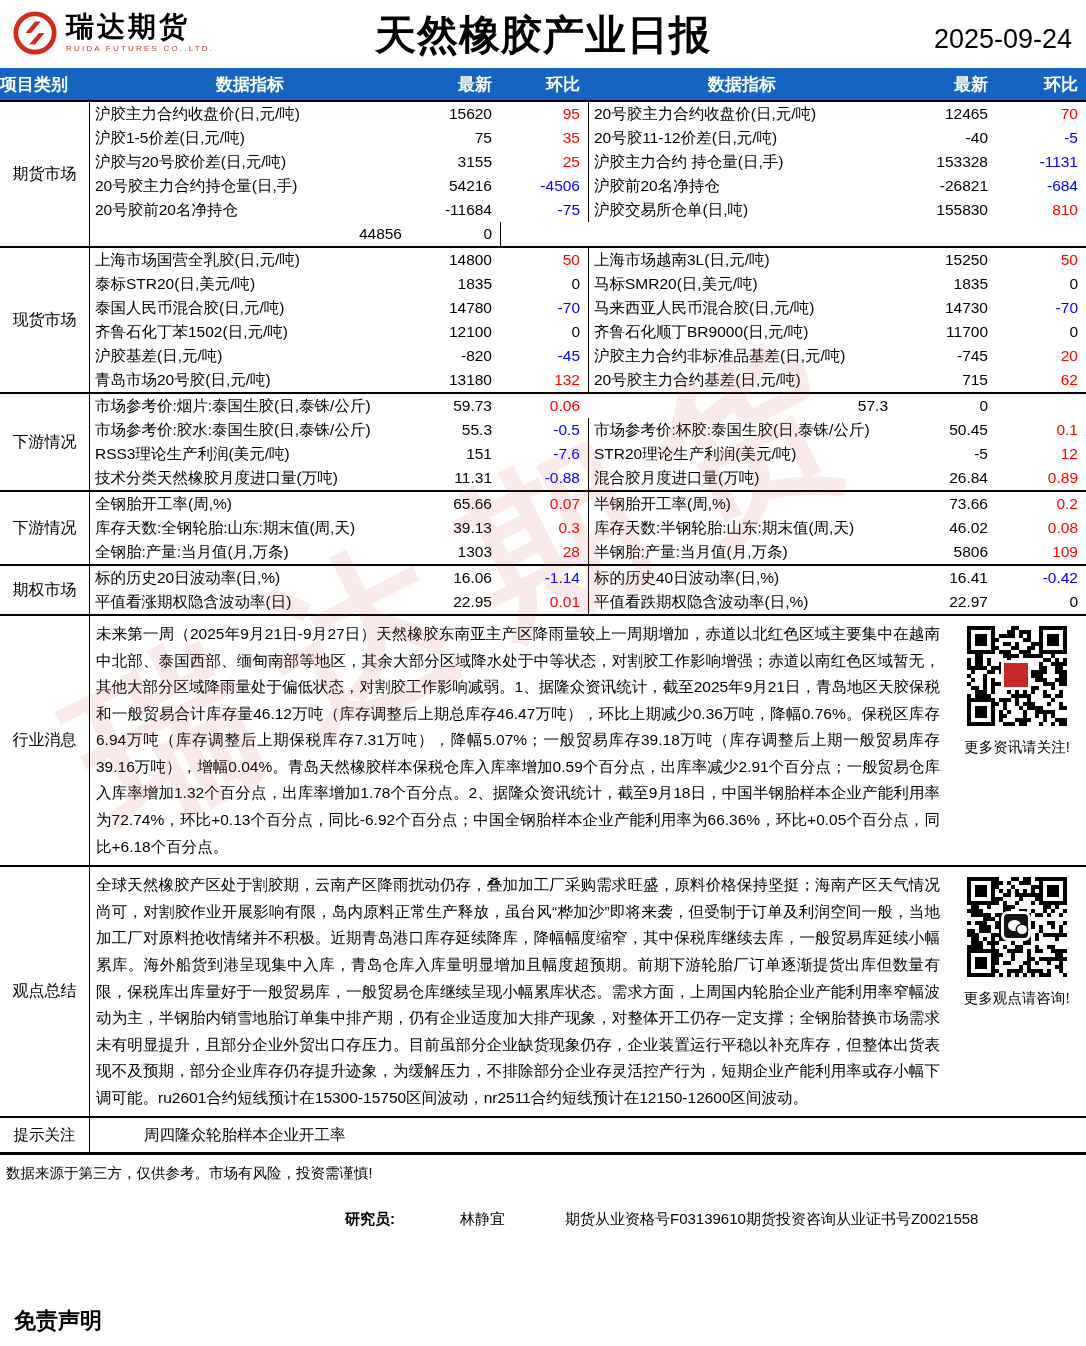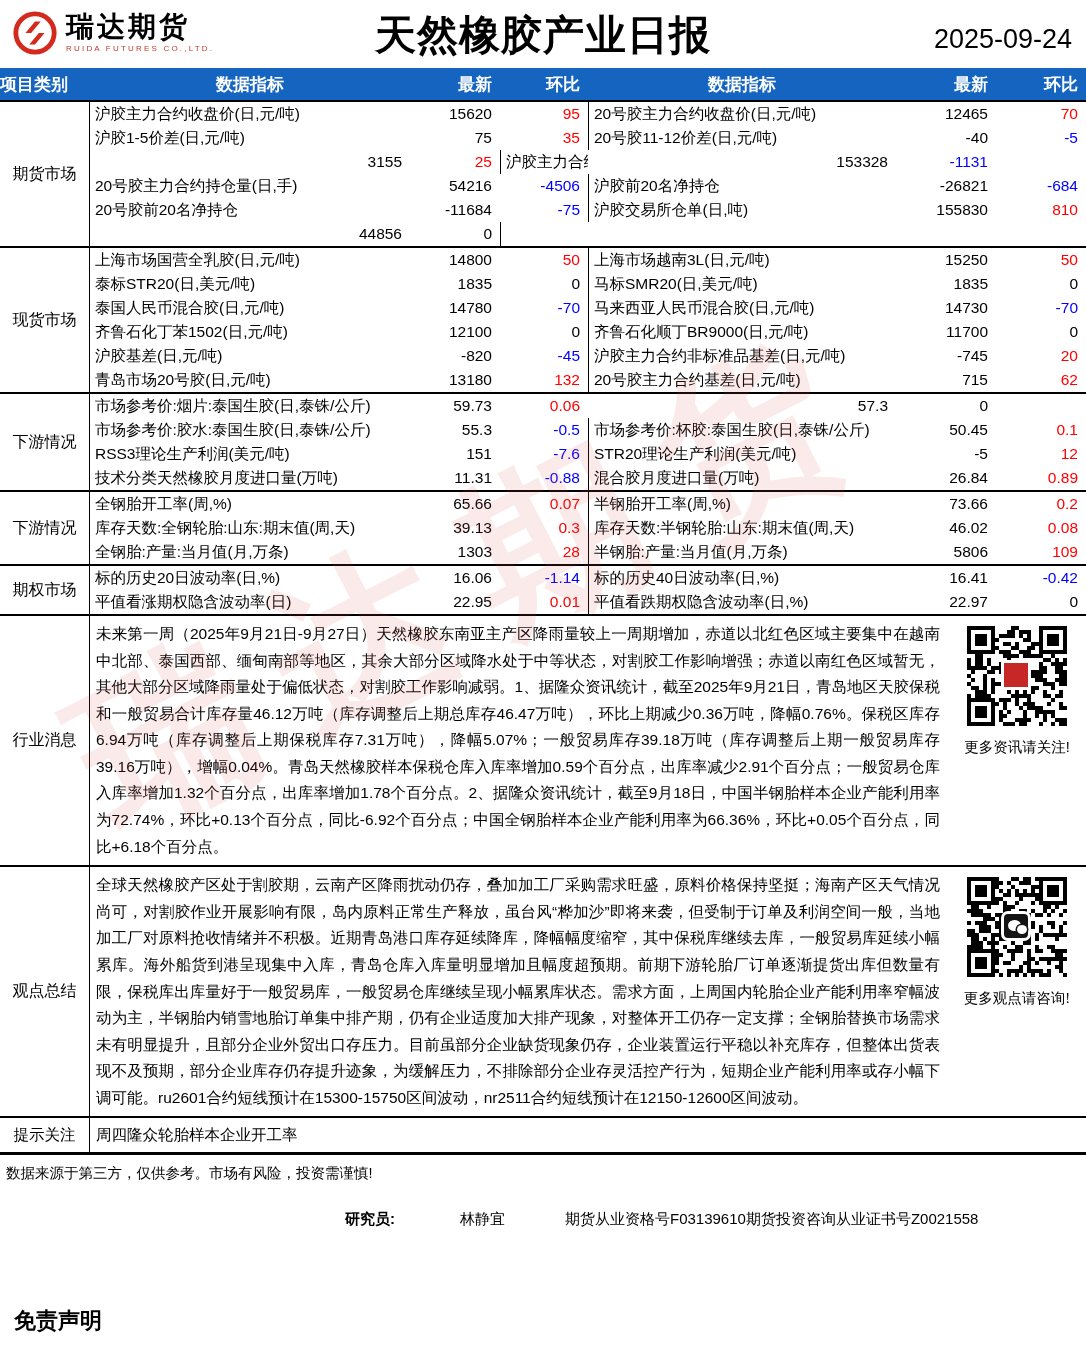--- a/index.html
+++ b/index.html
@@ -53,21 +53,21 @@
   .qr-emblem.wechat { background:#141414; border-radius:7px; }
   .qr-emblem.wechat::before { content:""; position:absolute; left:4px; top:6px;
     width:13px; height:11px; background:#fff; border-radius:50%; }
   .qr-emblem.wechat::after { content:""; position:absolute; left:13px; top:11px;
     width:10px; height:9px; background:#fff; border-radius:50%;
     box-shadow:0 0 0 1.5px #141414; }
   .qr-caption { margin-top:12px; font-size:14.5px; }
   .qr-caption.serif { font-family:"Liberation Serif","DejaVu Serif",serif; }
   
   .tip-row .section-body { justify-content:center; }
-  .tip-text { font-size:15.5px; padding-left:6px; height:34px; display:flex; align-items:center; }
+  .tip-text { font-size:15.5px; padding-left:6px; height:34px; display:flex; align-items:center;margin-left:48px; }
   .section.tip-row { border-bottom:3px solid #000; }
   .section.tip-row .section-label { font-size:15.5px; }
   
   .footer-note { padding:9px 0 0 6px; font-size:14.5px; }
   .researcher-line { margin-top:27px; padding-left:345px; font-size:15px; display:flex; }
   .researcher-line .lab { font-weight:bold; }
   .researcher-line .name { margin-left:65px; }
   .researcher-line .cert1 { margin-left:60px; }
   .researcher-line .cert2 { }
   .disclaimer-title { position:absolute; left:14px; bottom:10px; font-size:22px; font-weight:bold; }
@@ -120,20 +120,21 @@
         </div>
         <div class="trow">
           <div class="cell-label">沪胶1-5价差(日,元/吨)</div>
           <div class="cell-num">75</div>
           <div class="cell-num chg pos">35</div>
           <div class="cell-label rhalf">20号胶11-12价差(日,元/吨)</div>
           <div class="cell-num">-40</div>
           <div class="cell-num chg neg">-5</div>
         </div>
         <div class="trow">
+          <div class="cell-label">沪胶与20号胶价差(日,元/吨)</div>
           <div class="cell-num">3155</div>
           <div class="cell-num chg pos">25</div>
           <div class="cell-label rhalf">沪胶主力合约 持仓量(日,手)</div>
           <div class="cell-num">153328</div>
           <div class="cell-num chg neg">-1131</div>
         </div>
         <div class="trow">
           <div class="cell-label">20号胶主力合约持仓量(日,手)</div>
           <div class="cell-num">54216</div>
           <div class="cell-num chg neg">-4506</div>

